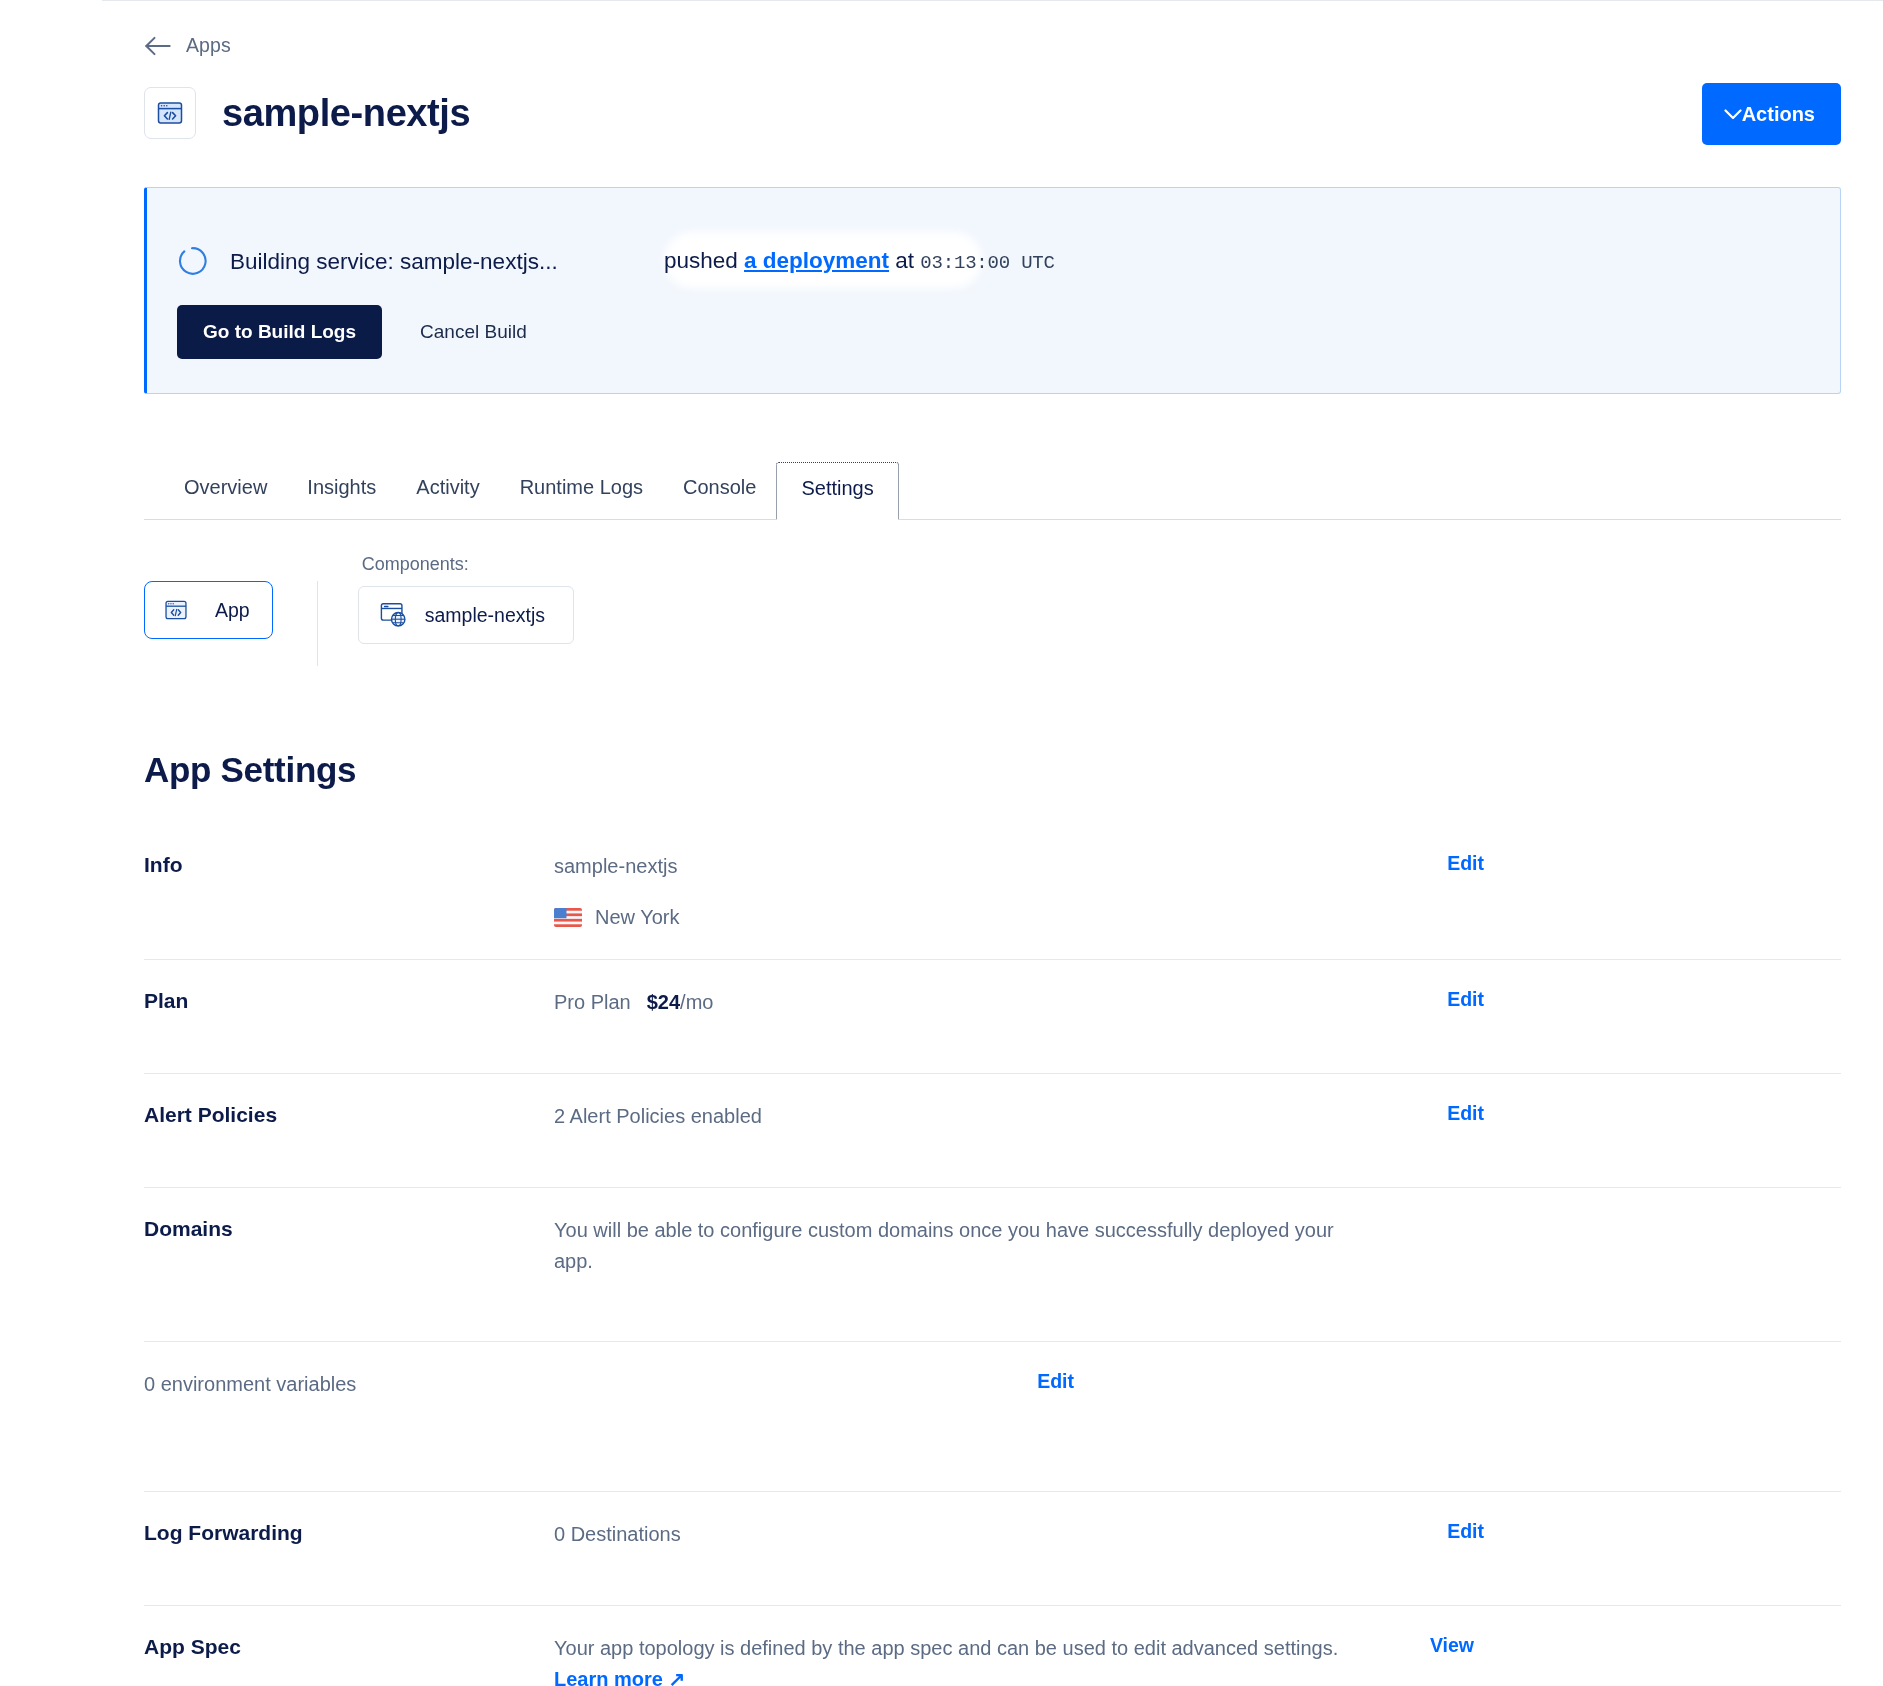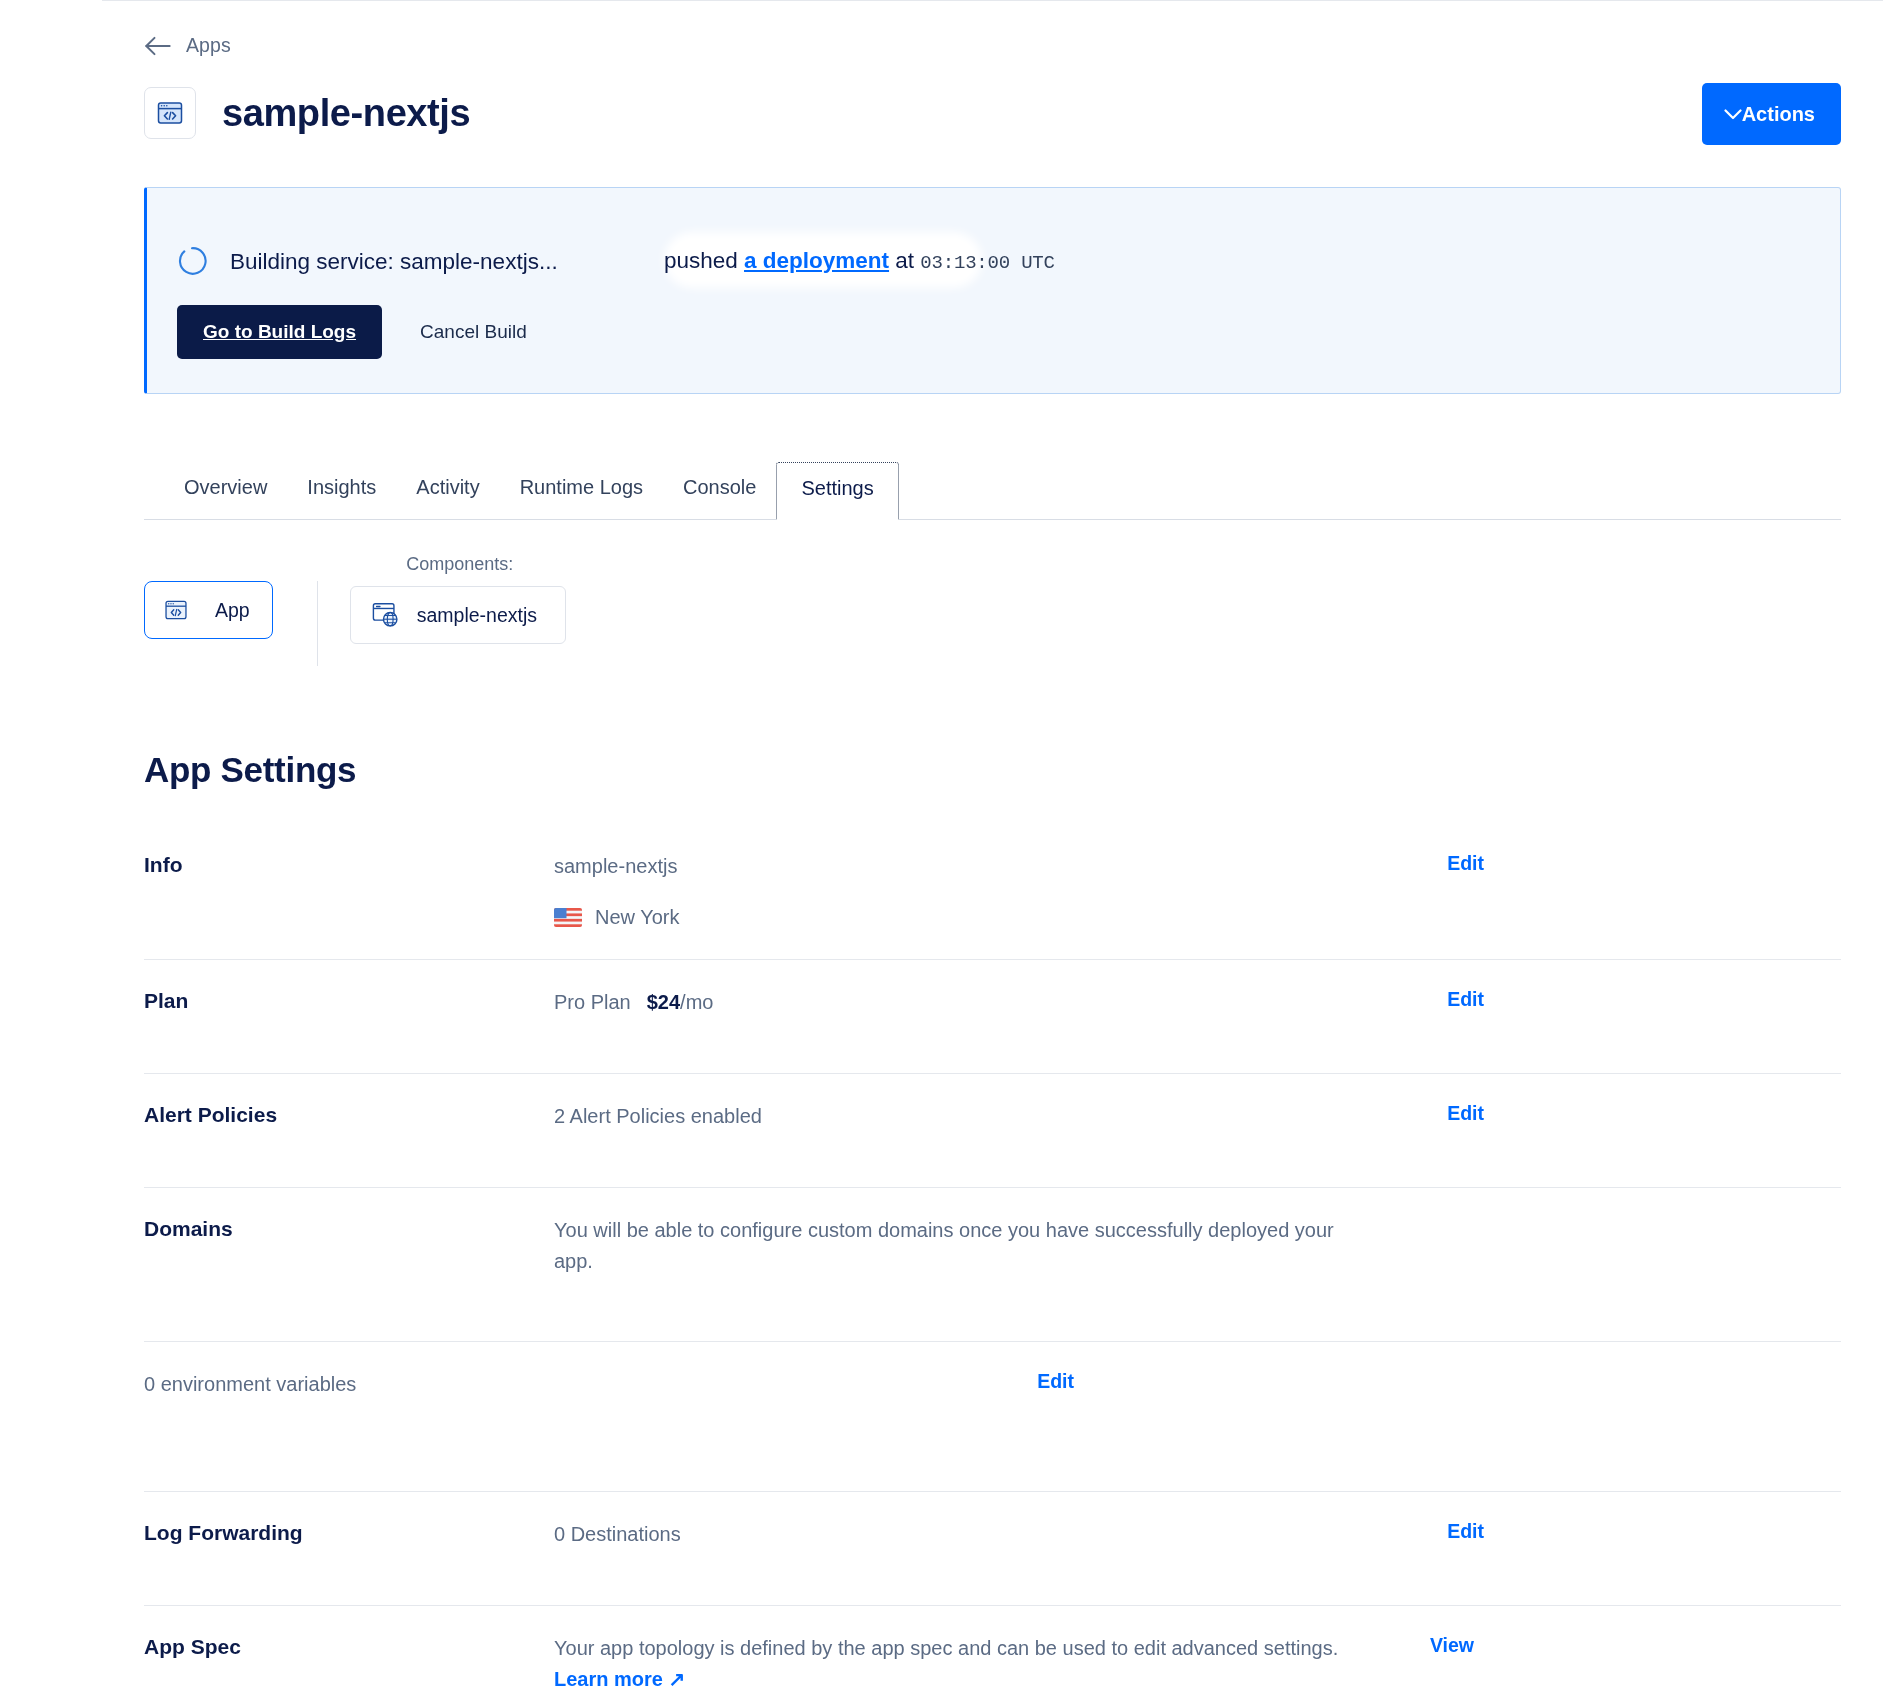--- a/index.html
+++ b/index.html
@@ -110,21 +110,21 @@
     cursor: pointer;
   }
   .mono-time {
     font-family: "Liberation Mono", "DejaVu Sans Mono", monospace;
     font-size: 19px; color: #33425c; letter-spacing: -0.2px;
   }
   .banner-buttons { display: flex; align-items: center; gap: 0; margin-top: 29px; }
   .btn-build-logs {
     background: #0b1b48; color: #fff; border: none; border-radius: 5px;
     height: 54px; padding: 0 26px; font-size: 19px; font-weight: 700;
-    cursor: pointer; font-family: "Liberation Sans", sans-serif; text-decoration: underline;
+    cursor: pointer; font-family: "Liberation Sans", sans-serif;
   }
   .btn-cancel-build {
     background: none; border: none; color: #1b2b4b;
     font-size: 19px; font-weight: 400; cursor: pointer;
     margin-left: 30px; font-family: "Liberation Sans", sans-serif;
     padding: 0 8px;
   }
 
   
   .tabs-wrap {
@@ -166,21 +166,21 @@
     cursor: pointer;
     margin-top: 27px;
   }
   .comp-app-chip span {
     font-size: 19.5px; color: #0c1b4a; font-weight: 400;
   }
   .comp-divider {
     width: 1px; background: #dfe3ea; align-self: stretch;
     margin: 27px 0 6px 44px; height: 85px;
   }
-  .comp-list { margin-left: 32px; text-align: center; }
+  .comp-list { margin-left: 40px; }
   .comp-caption {
     font-size: 18px; color: #5b6b84; margin: 0 0 11px 4px;
   }
   .comp-chip {
     border: 1px solid #dfe3ea; border-radius: 6px; background: #fff;
     height: 58px; display: inline-flex; align-items: center; gap: 16px;
     padding: 0 28px 0 20px; cursor: pointer;
   }
   .comp-chip span { font-size: 19.5px; color: #0c1b4a; }
 

